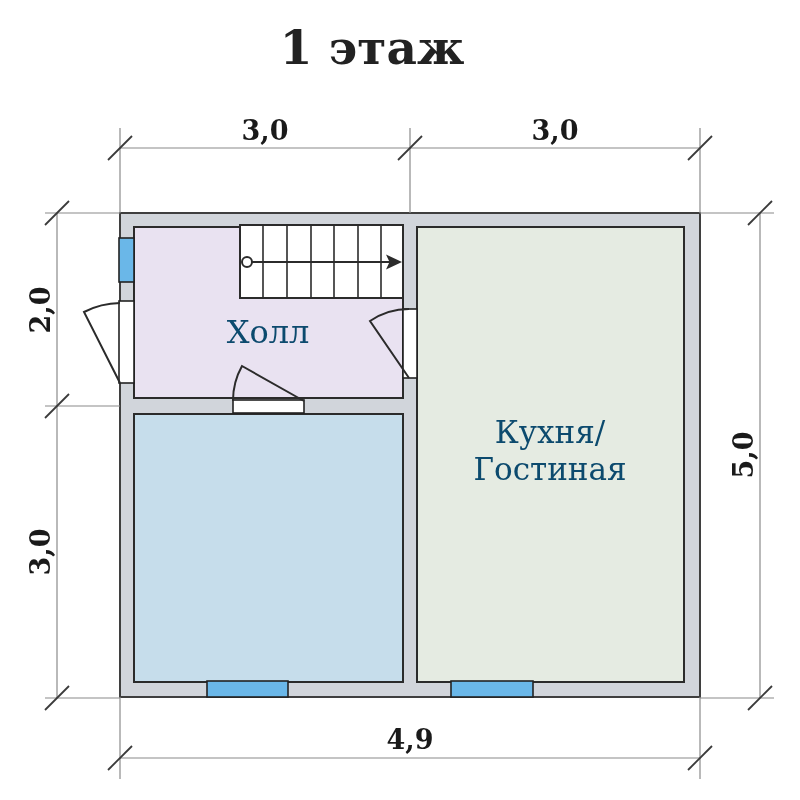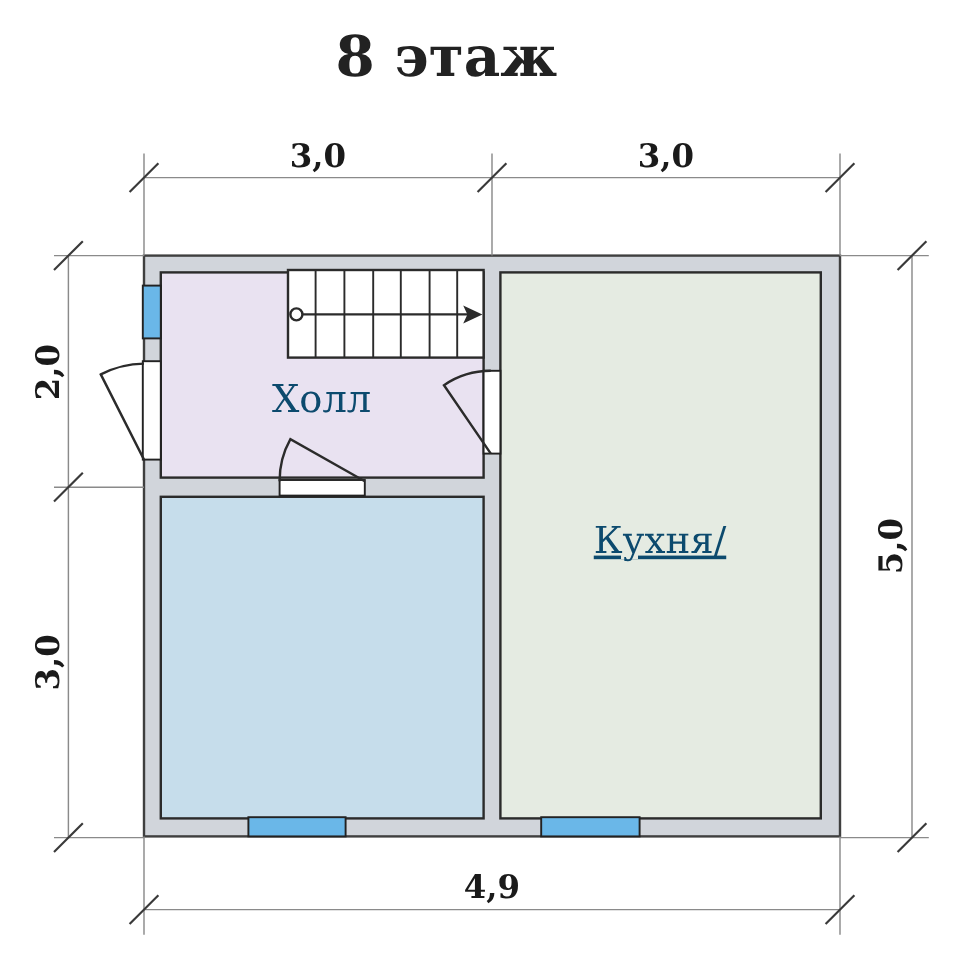--- a/index.html
+++ b/index.html
@@ -18,21 +18,21 @@
   .dim-top-1{left:215px;top:110px;width:100px;height:40px;}
   .dim-top-2{left:505px;top:110px;width:100px;height:40px;}
   .dim-left-1{left:7px;top:283px;width:66px;height:54px;transform:rotate(-90deg);}
   .dim-left-2{left:7px;top:525px;width:66px;height:54px;transform:rotate(-90deg);}
   .dim-right{left:710px;top:428px;width:66px;height:54px;transform:rotate(-90deg);}
   .dim-bottom{left:360px;top:716px;width:100px;height:46px;}
   .room-lbl{font-size:32px;color:#0c4a6e;}
   .hall-lbl{left:168px;top:312px;width:200px;height:40px;}
   .bath-lbl{left:168px;top:525px;width:200px;height:40px;}
   .kitchen-lbl{left:445px;top:413px;width:210px;height:76px;
-               flex-direction:column;line-height:37px;font-size:31px;text-decoration:underline;}
+               flex-direction:column;line-height:37px;font-size:31px;}
 </style>
 </head>
 <body>
 
 <div class="stage">
 
   <svg width="800" height="800" viewBox="0 0 800 800">
 
     <rect x="120" y="213" width="580" height="484" stroke-width="2" stroke="#3f3f3f" fill="#d1d5db"></rect>
 
@@ -101,27 +101,28 @@
       <line x1="45" y1="225" x2="69" y2="201"></line>
       <line x1="45" y1="418" x2="69" y2="394"></line>
       <line x1="45" y1="710" x2="69" y2="686"></line>
       <line x1="748" y1="225" x2="772" y2="201"></line>
       <line x1="748" y1="710" x2="772" y2="686"></line>
       <line x1="108" y1="770" x2="132" y2="746"></line>
       <line x1="688" y1="770" x2="712" y2="746"></line>
     </g>
   </svg>
 
-  <div class="lbl title">8 этаж</div>
+  <div class="lbl title">1 этаж</div>
 
   <div class="lbl dim dim-top-1">3,0</div>
   <div class="lbl dim dim-top-2">3,0</div>
   <div class="lbl dim dim-left-1">2,0</div>
   <div class="lbl dim dim-left-2">3,0</div>
   <div class="lbl dim dim-right">5,0</div>
   <div class="lbl dim dim-bottom">4,9</div>
 
   <div class="lbl room-lbl hall-lbl">Холл</div>
   <div class="lbl room-lbl kitchen-lbl">
     <span>Кухня/</span>
+    <span>Гостиная</span>
   </div>
 
 </div>
 
 </body></html>

